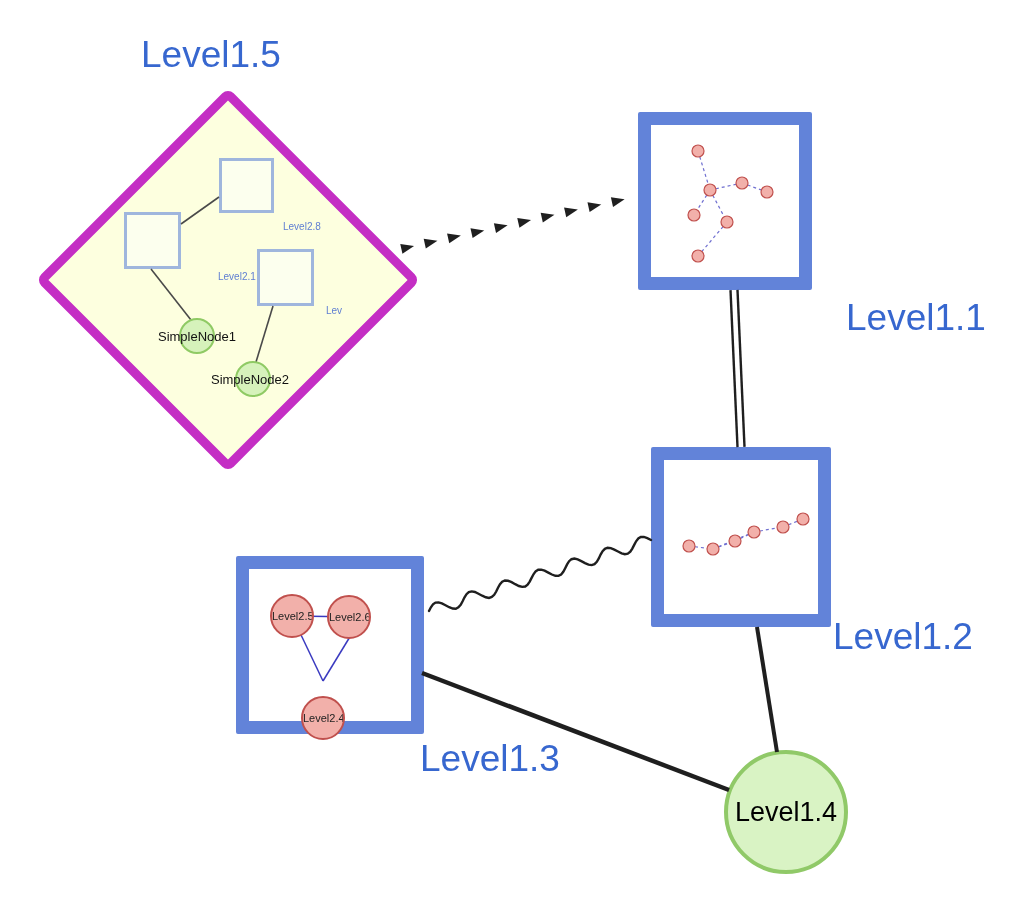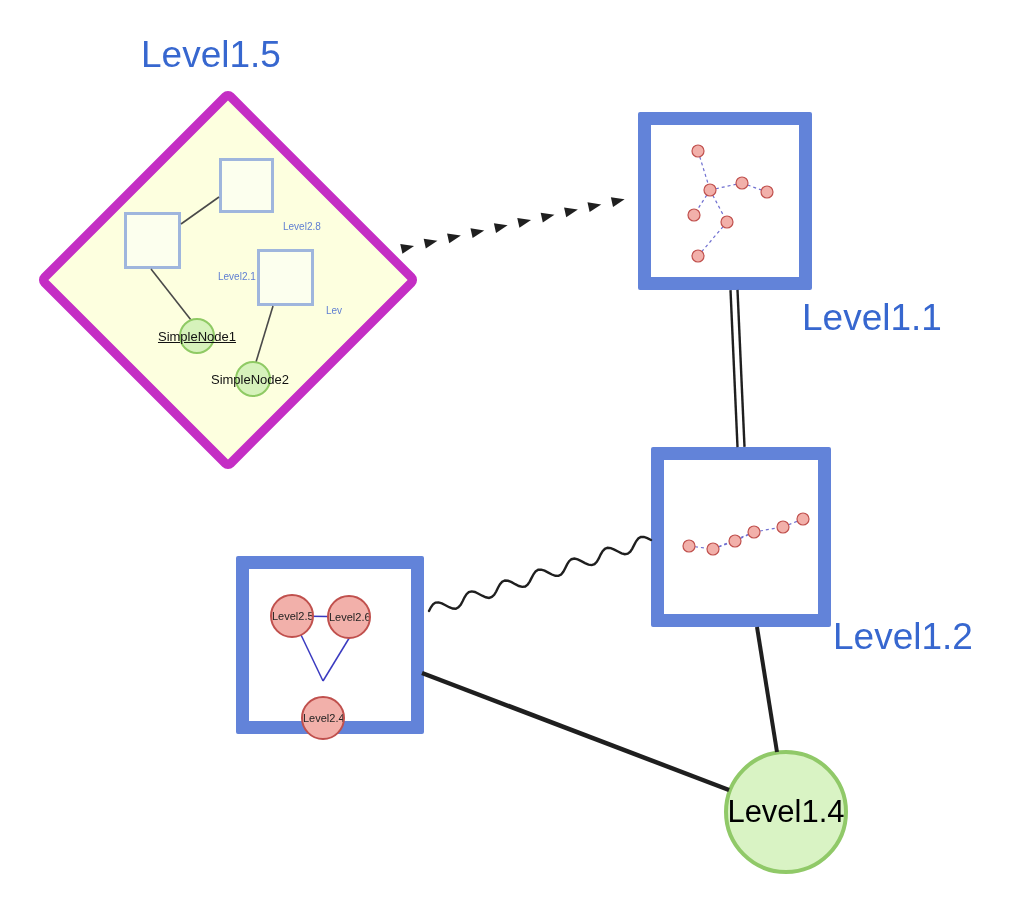--- a/index.html
+++ b/index.html
@@ -86,21 +86,21 @@
 
   
   .toplabel {
     position: absolute;
     font-size: 37px;
     color: var(--label-blue, #3767cf);
     z-index: 4;
     white-space: nowrap;
   }
   #lbl15 { left: 141px; top: 34px; }
-  #lbl11 { left: 802px; top: 297px; }
+  #lbl11 { left: 846px; top: 297px; }
   #lbl12 { left: 833px; top: 616px; }
   #lbl13 { left: 420px; top: 738px; }
   .innerlabel {
     position: absolute;
     font-size: 10px;
     color: var(--inner-label-blue, #5f7fd2);
     z-index: 4;
     white-space: nowrap;
   }
   #lbl28 { left: 283px; top: 221px; }
@@ -108,24 +108,24 @@
   #lblLev { left: 302px; top: 305px; margin-left: 24px; }
   .snlabel {
     position: absolute;
     width: 110px;
     text-align: center;
     font-size: 13px;
     color: #111111;
     z-index: 4;
     white-space: nowrap;
   }
-  #sn1lbl { left: 142px; top: 329px; text-decoration: underline; }
+  #sn1lbl { left: 142px; top: 329px; }
   #sn2lbl { left: 195px; top: 372px; }
   .l14label {
-    font-size: 31px;
+    font-size: 27px;
     color: #000000;
     white-space: nowrap;
     z-index: 4;
   }
 </style>
 </head>
 <body>
 
 <div class="canvas">
 
@@ -201,18 +201,19 @@
   <div class="pcircle" id="p1" style="left: 327px; top: 595px; width: 44px; height: 44px;">
     <span>Level2.6</span>
   </div>
   <div class="pcircle" id="p2" style="left: 301px; top: 696px; width: 44px; height: 44px;">
     <span>Level2.4</span>
   </div>
 
   <div class="toplabel" id="lbl15">Level1.5</div>
   <div class="toplabel" id="lbl11">Level1.1</div>
   <div class="toplabel" id="lbl12">Level1.2</div>
+  <div class="toplabel" id="lbl13">Level1.3</div>
 
   <div class="innerlabel" id="lbl28">Level2.8</div>
   <div class="innerlabel" id="lbl21">Level2.1</div>
   <div class="innerlabel" id="lblLev">Lev</div>
 
 </div>
 
 </body></html>

